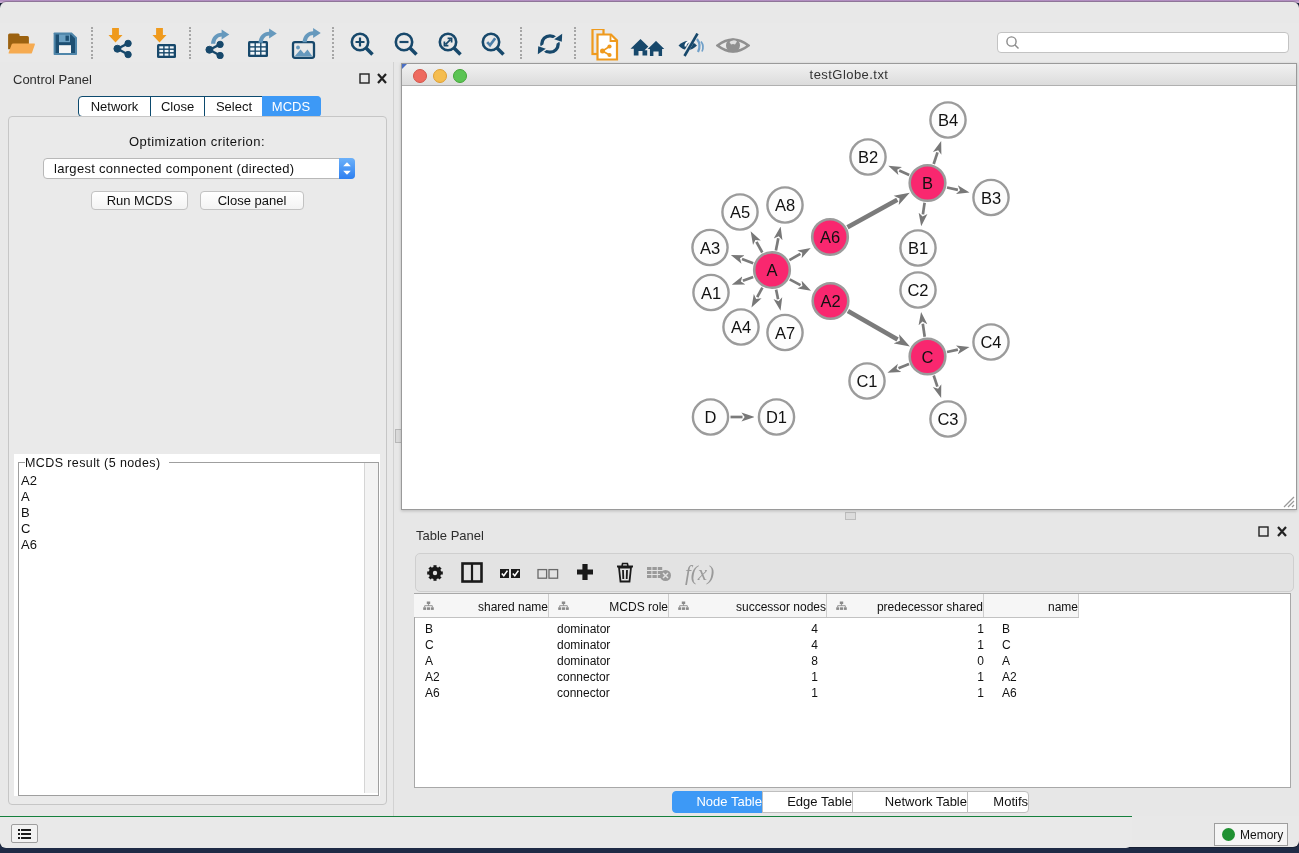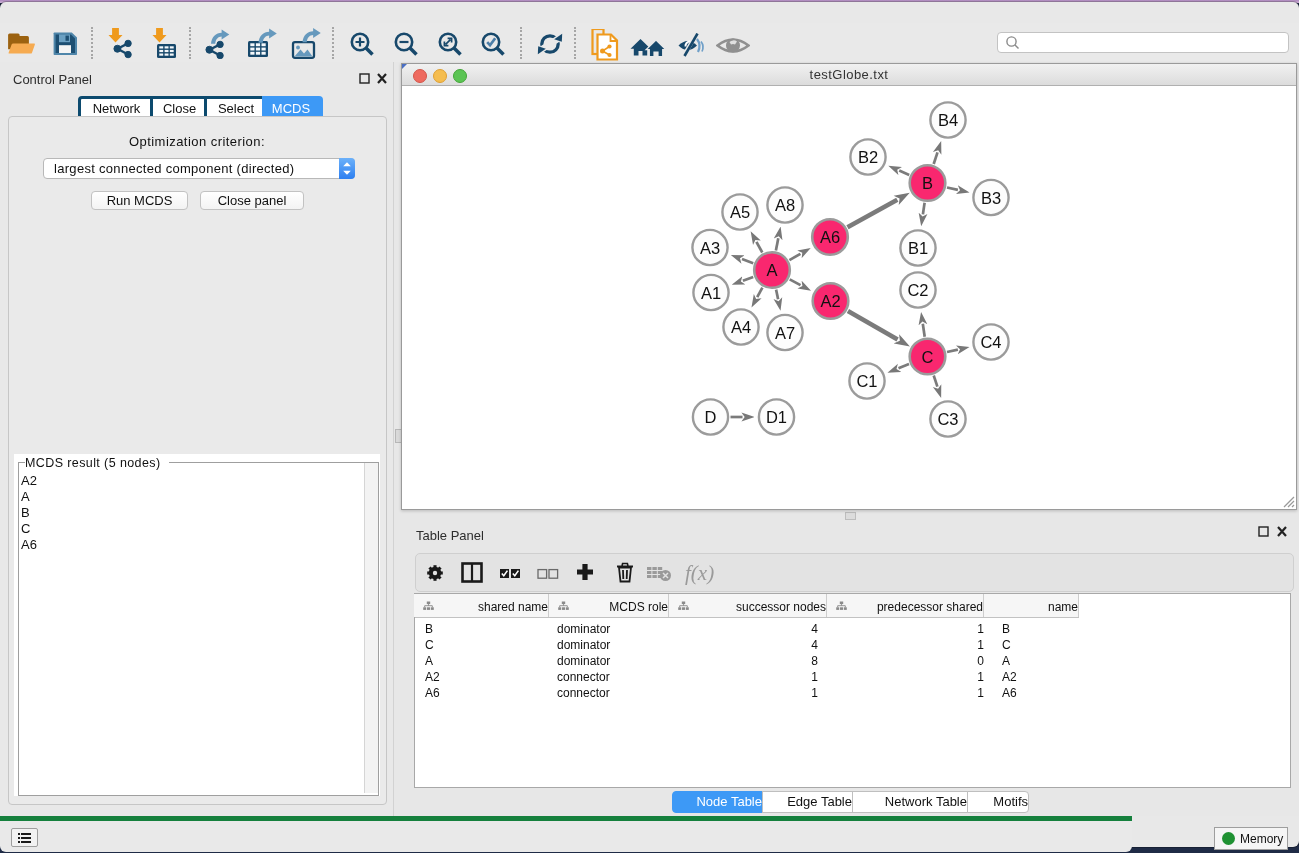--- a/index.html
+++ b/index.html
@@ -10,38 +10,38 @@
   #win{position:absolute;left:0;top:2px;width:1299px;height:845px;background:#e8e8e8;border-radius:6px 6px 6px 6px;box-shadow:0 0 0 1px rgba(0,0,0,.25)}
   #titlebar{position:absolute;left:0;top:2px;width:100%;height:21px;background:linear-gradient(#ececec,#dadada);border-bottom:1px solid #b4b4b4;border-radius:6px 6px 0 0}
   .tl{position:absolute;top:5px;width:13px;height:13px;border-radius:50%}
   #title{position:absolute;top:2px;width:100%;text-align:center;font-size:13px;letter-spacing:0.35px;color:#3e3e3e}
   #toolbar{position:absolute;left:0;top:23px;width:100%;height:39px;background:#e9e9e9}
   .vsep{position:absolute;top:4px;height:32px;width:0;border-left:2px dotted #a6a6a6}
   #searchbox{position:absolute;left:997px;top:9px;width:290px;height:19px;background:#fff;border:1px solid #c3c3c3;border-radius:4px}
   
   #cp{position:absolute;left:0;top:62px;width:393px;height:754px;background:#e8e8e8;border-right:1px solid #d2d2d2}
   #cp-title{position:absolute;left:13px;top:10px;font-size:13px;color:#2d2d2d}
-  .tab{position:absolute;top:34px;height:19px;background:#fff;border:3px solid #0c4a6e;font-size:13px;color:#111;text-align:center;line-height:19px}
+  .tab{position:absolute;top:34px;height:19px;background:#fff;border:1px solid #0c4a6e;font-size:13px;color:#111;text-align:center;line-height:19px}
   #cp-panel{position:absolute;left:8px;top:54px;width:377px;height:687px;background:#eaeaea;border:1px solid #c6c6c6;border-radius:4px}
   .btn{position:absolute;background:linear-gradient(#ffffff,#f3f3f3);border:1px solid #c2c2c2;border-radius:4px;font-size:13px;color:#111;text-align:center}
   
   #desk{position:absolute;left:394px;top:62px;width:905px;height:754px;background:#e7e7e7}
   
   #nwin{position:absolute;left:401px;top:63px;width:894px;height:445px;background:#fff;border:1px solid #9a9a9a;box-shadow:0 1px 3px rgba(0,0,0,.2)}
   #ntitle{position:absolute;left:0;top:0;width:100%;height:21px;background:linear-gradient(#f1f1f1,#dcdcdc);border-bottom:1px solid #b0b0b0}
   
   #tp-title{position:absolute;left:416px;top:528px;font-size:13px;color:#2d2d2d}
   #tptb{position:absolute;left:415px;top:553px;width:877px;height:37px;background:#e3e3e3;border:1px solid #cfcfcf;border-radius:5px}
   #ttable{position:absolute;left:414px;top:593px;width:875px;height:193px;background:#fff;border:1px solid #a8a8a8}
   .th{position:absolute;top:0;height:23px;background:#f6f6f6;border-right:1px solid #cdcdcd;font-size:12px;color:#111}
   .thlab{position:absolute;top:6px;left:14px;right:0;text-align:right}
   .trow{position:absolute;font-size:12px;color:#111;height:16px;line-height:16px}
   .btab{position:absolute;top:791px;height:20px;background:#fff;border:1px solid #bfbfbf;font-size:13px;color:#111;text-align:right;line-height:20px}
   
-  #status{position:absolute;left:0;top:816px;width:1132px;height:31px;background:#e9e9e9;border-top:5px solid #15803d;border-radius:0 0 6px 6px}
+  #status{position:absolute;left:0;top:816px;width:1132px;height:31px;background:#e9e9e9;border-top:1px solid #15803d;border-radius:0 0 6px 6px}
 </style>
 </head>
 <body>
 <div id="stage">
 <div id="topstrip"></div>
 <div id="win"></div>
 <div id="toolbar">
   <div class="vsep" style="left:91px"></div>
   <div class="vsep" style="left:189px"></div>
   <div class="vsep" style="left:332px"></div>

